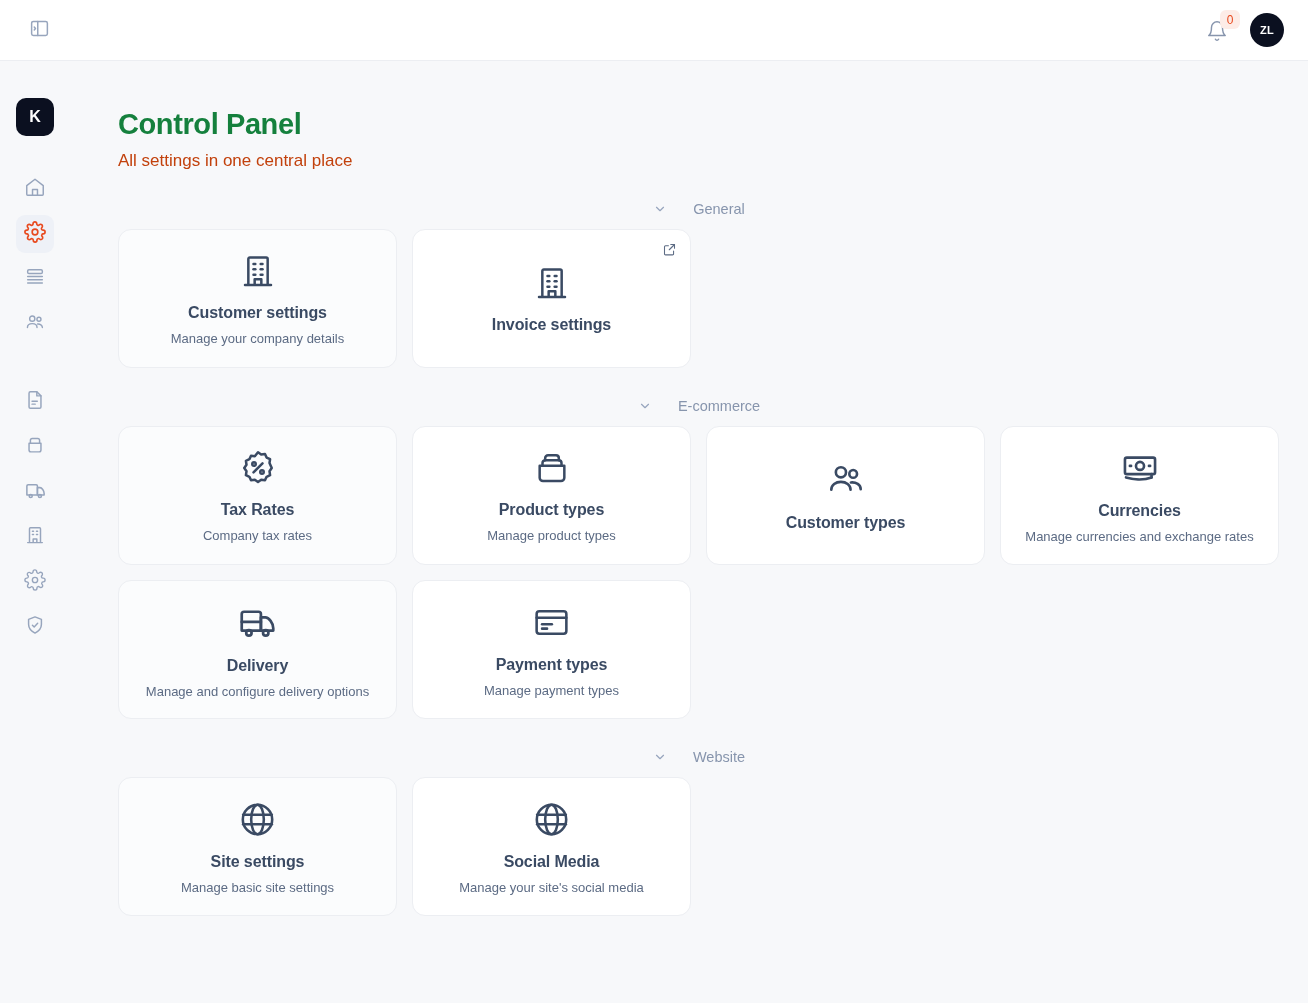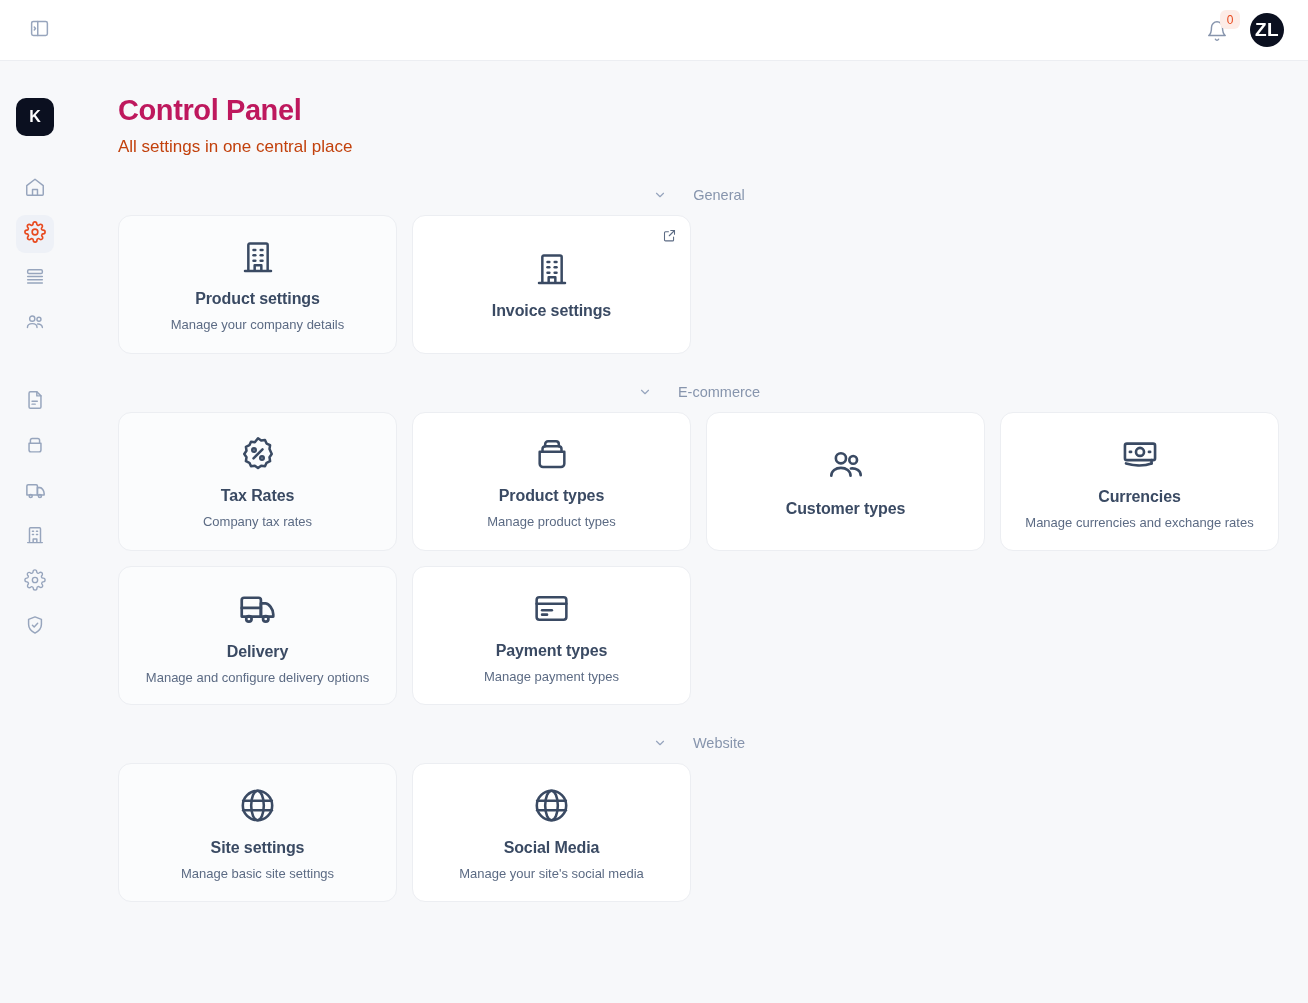--- a/index.html
+++ b/index.html
@@ -31,21 +31,21 @@
     position: absolute; top: -5px; left: 14px;
     min-width: 20px; height: 19px; padding: 0 5px;
     background: #fdece7; color: #e8491e;
     border-radius: 6px; font-size: 12px; font-weight: 500;
     display: flex; align-items: center; justify-content: center;
     line-height: 1;
   }
   .avatar {
     width: 34px; height: 34px; border-radius: 50%;
     background: #0b1020; color: #ffffff;
-    font-size: 19px; font-weight: 600; letter-spacing: .4px;
+    font-size: 11px; font-weight: 600; letter-spacing: .4px;
     display: flex; align-items: center; justify-content: center;
     cursor: pointer;
   }
 
   
   .sidebar {
     position: absolute; top: 61px; left: 0;
     width: 70px; height: 942px;
     background: #f7f8fa;
     display: flex; flex-direction: column; align-items: center;
@@ -68,22 +68,22 @@
   .nav-gap { height: 33px; }
 
   
   .main {
     position: absolute; top: 61px; left: 70px;
     width: 1238px; height: 942px;
     padding: 33px 28px 0 48px;
     overflow: hidden;
   }
   .page-title {
-    font-size: 29px; font-weight: 700; color: #be185d;
-    letter-spacing: -.4px; line-height: 1.15;
+    font-size: 29px; font-weight: 700; color: #15803d;
+    letter-spacing: -.4px; line-height: 1.15; margin-top: 14px;
   }
   .page-subtitle {
     font-size: 17px; color: #c2410c; margin-top: 10px;
   }
 
   .section { margin-top: 30px; }
   .section-header {
     display: flex; align-items: center; gap: 26px;
     cursor: pointer; margin-bottom: 12px; justify-content: center;
   }
@@ -279,21 +279,21 @@
     <line x1="4.2" y1="20.4" x2="19.8" y2="20.4"></line>
     <line x1="9.3" y1="7.8" x2="10.4" y2="7.8"></line>
                 <line x1="13.6" y1="7.8" x2="14.7" y2="7.8"></line>
     <line x1="9.3" y1="11" x2="10.4" y2="11"></line>
                 <line x1="13.6" y1="11" x2="14.7" y2="11"></line>
     <line x1="9.3" y1="14.2" x2="10.4" y2="14.2"></line>
                 <line x1="13.6" y1="14.2" x2="14.7" y2="14.2"></line>
     <path d="M10 20.2v-3.3h4v3.3"></path>
   </svg>
             </span>
-            <div class="card-title">Product settings</div>
+            <div class="card-title">Customer settings</div>
             <div class="card-desc">Manage your company details</div>
           </div>
           <div class="card">
             <span class="card-ext">
               <svg width="15" height="15" viewBox="0 0 24 24" fill="none" stroke="currentColor" stroke-width="1.7" stroke-linecap="round" stroke-linejoin="round">
                 <path d="M14 4h6v6"></path>
                 <path d="M20 4l-8.4 8.4"></path>
                 <path d="M18.5 14.4V19a1.6 1.6 0 0 1-1.6 1.6H5.6A1.6 1.6 0 0 1 4 19V7.7A1.6 1.6 0 0 1 5.6 6.1h4.7"></path>
               </svg>
             </span>

